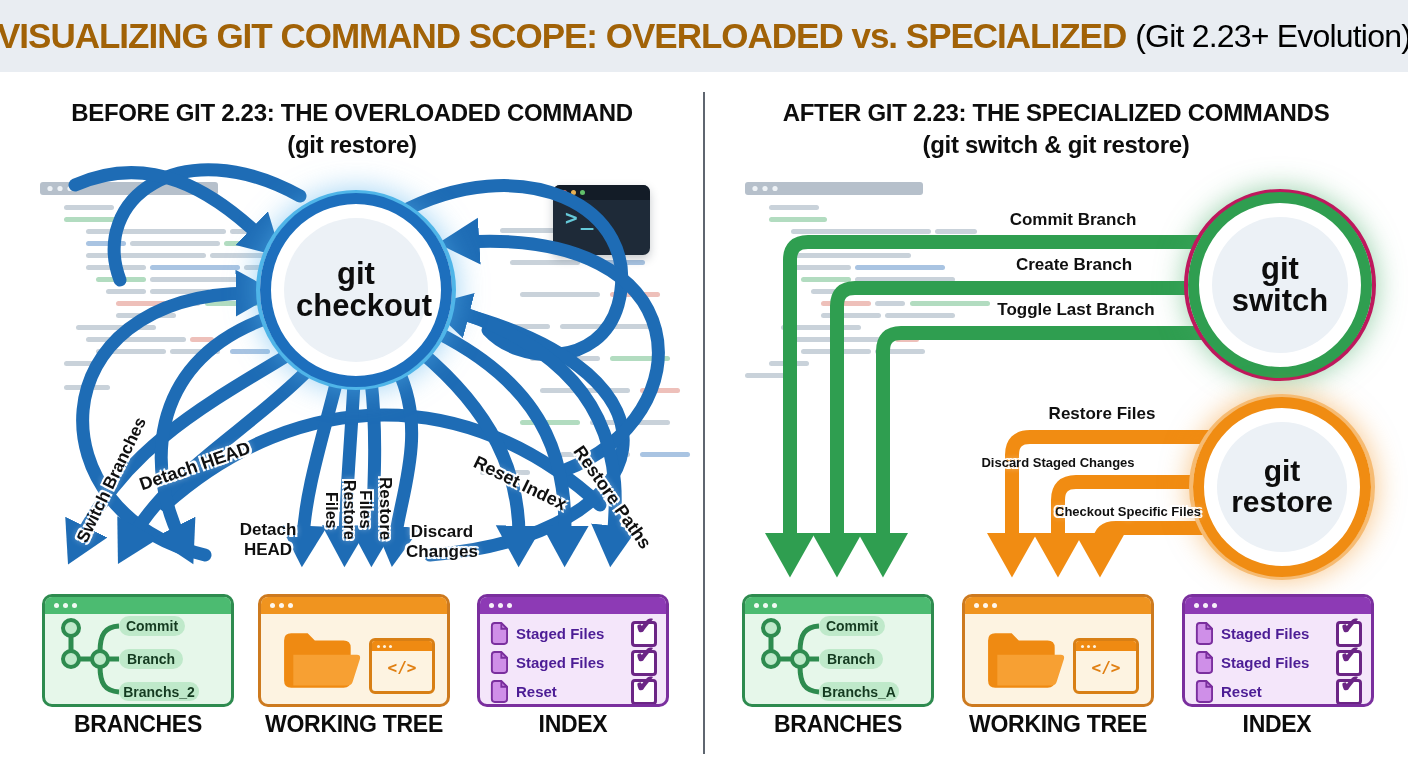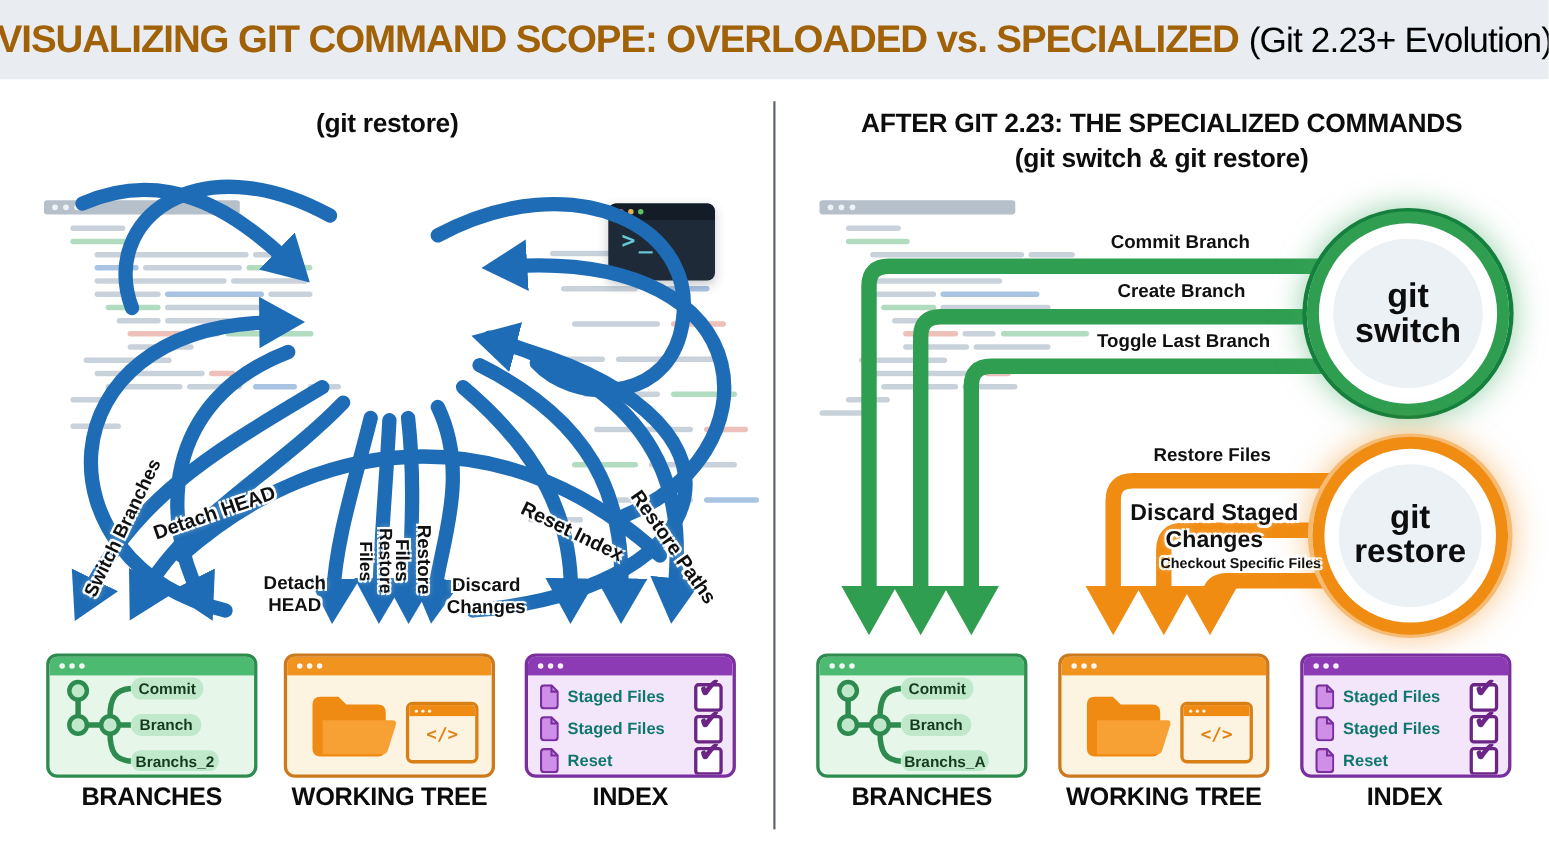--- a/index.html
+++ b/index.html
@@ -29,21 +29,21 @@
   
   .cmd-outer{position:absolute;border-radius:50%;background:#fff;display:flex;align-items:center;
              justify-content:center;z-index:4;}
   .cmd-ring{border-radius:50%;background:#fff;display:flex;align-items:center;justify-content:center;}
   .cmd-disc{border-radius:50%;background:#ecf1f6;display:flex;align-items:center;justify-content:center;
             text-align:center;font-weight:bold;color:#0d0d0d;line-height:1.02;}
   .c-checkout{left:256px;top:190px;width:192px;height:192px;border:4px solid #4fb5e8;
               box-shadow:0 0 30px rgba(86,178,236,.6);}
   .c-checkout .cmd-ring{width:172px;height:172px;border:11px solid #1d6fbd;}
   .c-checkout .cmd-disc{width:144px;height:144px;font-size:31px;}
-  .c-switch{left:1184px;top:189px;width:184px;height:184px;border:4px solid #15803d;
+  .c-switch{left:1184px;top:189px;width:184px;height:184px;border:4px solid #be185d;
             box-shadow:0 0 28px rgba(64,170,98,.55);}
   .c-switch .cmd-ring{width:164px;height:164px;border:11px solid #2f9e50;}
   .c-switch .cmd-disc{width:136px;height:136px;font-size:31px;}
   .c-restore{left:1189px;top:394px;width:178px;height:178px;border:4px solid #f6bb72;
              box-shadow:0 0 28px rgba(241,140,18,.5);}
   .c-restore .cmd-ring{width:158px;height:158px;border:11px solid #f08c12;}
   .c-restore .cmd-disc{width:130px;height:130px;font-size:30px;}
   .cmd-disc span{display:inline-block;}
   .w-narrow{width:120px;}
   
@@ -67,21 +67,21 @@
   .wt-folder{position:absolute;left:20px;top:14px;}
   .wt-code{position:absolute;right:12px;top:24px;width:60px;height:50px;border:3px solid #d87f15;
            border-radius:6px;background:#fdf3e1;overflow:hidden;}
   .wt-code-bar{height:10px;background:#ef8a12;display:flex;align-items:center;gap:3px;padding-left:5px;}
   .wt-code-bar i{width:3px;height:3px;border-radius:50%;background:#fdf3e1;display:block;}
   .wt-code-glyph{font-weight:bold;font-size:16px;color:#e07f12;text-align:center;padding-top:7px;
                  font-family:"DejaVu Sans Mono",monospace;}
   
   .idx-body{padding:5px 9px 0 9px;}
   .idx-row{display:flex;align-items:center;gap:8px;height:29px;}
-  .idx-label{font-weight:bold;font-size:15px;color:#0f766e;flex:1;}
+  .idx-label{font-weight:bold;font-size:15px;color:#4c1d95;flex:1;}
   .checkbox{width:20px;height:20px;border:3px solid #6b2585;border-radius:4px;background:#fff;
             position:relative;flex:none;}
   .checkbox span{position:absolute;left:1px;top:-12px;font-size:24px;color:#6b2585;font-weight:bold;}
 </style>
 </head>
 <body>
 
 <div class="stage">
 
   <div class="header">
@@ -228,27 +228,35 @@
     <g stroke="#f18c12" stroke-width="14" fill="none">
       <path d="M 1218 437 L 1030 437 Q 1012 437 1012 455 L 1012 548" marker-end="url(#mo)"></path>
       <path d="M 1224 482 L 1076 482 Q 1058 482 1058 500 L 1058 548" marker-end="url(#mo)"></path>
       <path d="M 1230 528 L 1116 528 Q 1100 528 1100 542 L 1100 548" marker-end="url(#mo)"></path>
     </g>
   </svg>
 
   <div class="divider"></div>
 
   <div class="panel-heading" style="left:0;top:97px;">
+    <div>BEFORE GIT 2.23: THE OVERLOADED COMMAND</div>
     <div>(git restore)</div>
   </div>
   <div class="panel-heading" style="left:704px;top:97px;">
     <div>AFTER GIT 2.23: THE SPECIALIZED COMMANDS</div>
     <div>(git switch &amp; git restore)</div>
   </div>
 
+  <div class="cmd-outer c-checkout">
+    <div class="cmd-ring">
+      <div class="cmd-disc">
+        <span class="w-narrow">git checkout</span>
+      </div>
+    </div>
+  </div>
   <div class="cmd-outer c-switch">
     <div class="cmd-ring">
       <div class="cmd-disc">
         <span style="width:105px">git switch</span>
       </div>
     </div>
   </div>
   <div class="cmd-outer c-restore">
     <div class="cmd-ring">
       <div class="cmd-disc">
@@ -263,21 +271,21 @@
   <div class="alabel vert" style="left:322px;top:462px;height:96px;font-size:16px;">Restore Files</div>
   <div class="alabel vert" style="left:355px;top:458px;height:102px;font-size:17px;">Restore Files</div>
   <div class="alabel" style="left:392px;top:522px;width:100px;font-size:17px;line-height:1.15;">Discard Changes</div>
   <div class="alabel" style="left:455px;top:473px;width:130px;font-size:18px;transform:rotate(26deg);">Reset Index</div>
   <div class="alabel" style="left:537px;top:487px;width:150px;font-size:18px;transform:rotate(55deg);">Restore Paths</div>
 
   <div class="alabel" style="left:993px;top:210px;width:160px;font-size:17px;">Commit Branch</div>
   <div class="alabel" style="left:994px;top:255px;width:160px;font-size:17px;">Create Branch</div>
   <div class="alabel" style="left:996px;top:300px;width:160px;font-size:17px;">Toggle Last Branch</div>
   <div class="alabel" style="left:1022px;top:404px;width:160px;font-size:17px;">Restore Files</div>
-  <div class="alabel" style="left:1014px;top:455px;width:180px;font-size:21px;">Discard Staged Changes</div>
+  <div class="alabel" style="left:968px;top:455px;width:180px;font-size:13px;">Discard Staged Changes</div>
   <div class="alabel" style="left:1038px;top:504px;width:180px;font-size:13px;">Checkout Specific Files</div>
 
   <div class="winbox b-green" style="left:42px;top:594px;">
     <div class="winbar">
       <i class="wdot"></i>
         <i class="wdot"></i>
         <i class="wdot"></i>
     </div>
     <svg width="180" height="87" viewBox="0 0 180 87">
       <g stroke="#2e8b4f" stroke-width="5" fill="none">

